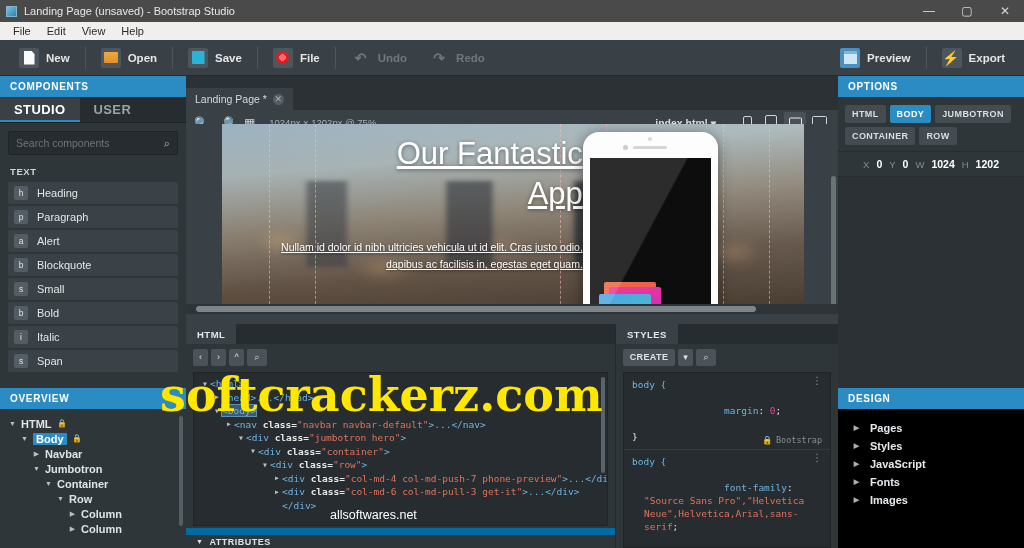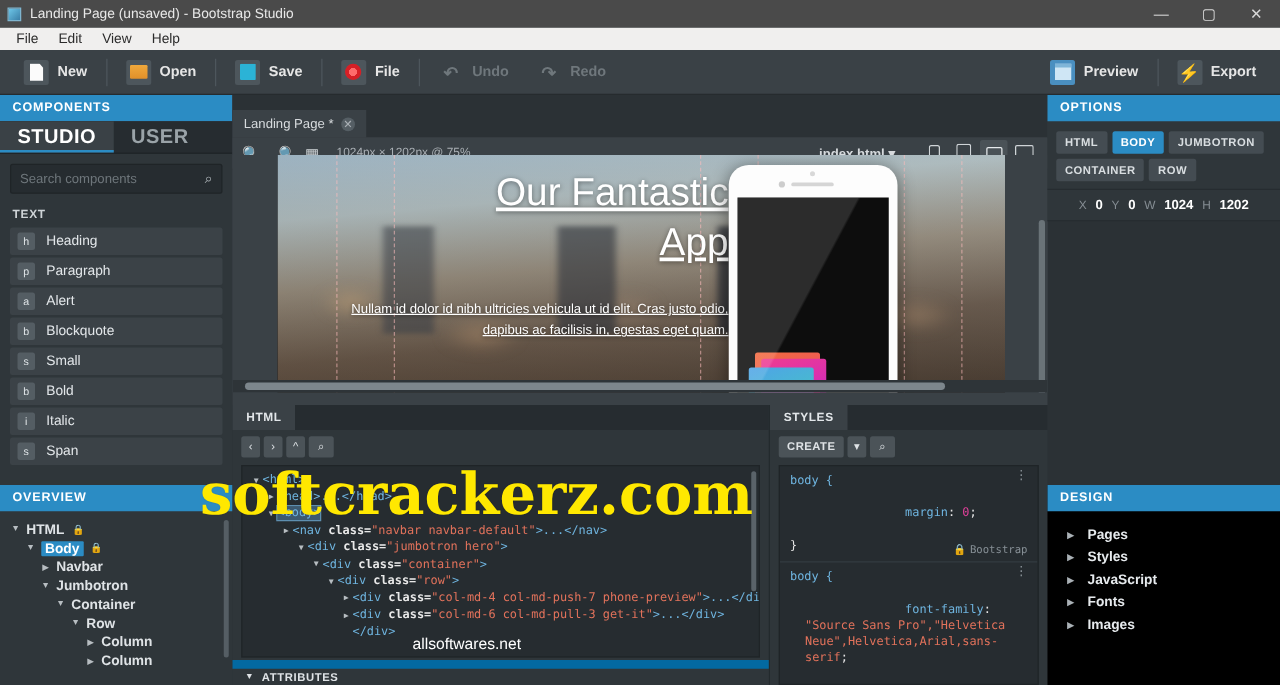--- a/index.html
+++ b/index.html
@@ -87,21 +87,21 @@
     letter-spacing: .7px; height: 21px; line-height: 21px; padding-left: 10px;
   }
   .col-left  { position:absolute; left:0;   top:76px; width:186px; }
   .col-right { position:absolute; right:0;  top:76px; width:186px; }
   .center    { position:absolute; left:186px; right:186px; top:76px; bottom:0; }
 
   
   .components { height: 312px; background: #2f363a; }
   .ctabs { display:flex; height:26px; background:#262c30; border-bottom:1px solid #1e2326; }
   .ctab {
-    padding:0 14px; line-height:26px; font-size:16px; font-weight:bold;
+    padding:0 14px; line-height:26px; font-size:13px; font-weight:bold;
     color:#9aa3a8; letter-spacing:.4px;
   }
   .ctab.active { color:#fff; background:#3a4146; border-bottom:2px solid #2b8cc4; }
   .searchbox {
     margin:8px; height:24px; background:#262c30; border:1px solid #1f2427;
     display:flex; align-items:center; padding:0 7px; border-radius:2px;
   }
   .searchbox input {
     flex:1; background:transparent; border:0; outline:none;
     color:#cfd4d7; font-size:10.5px; font-family:inherit;

